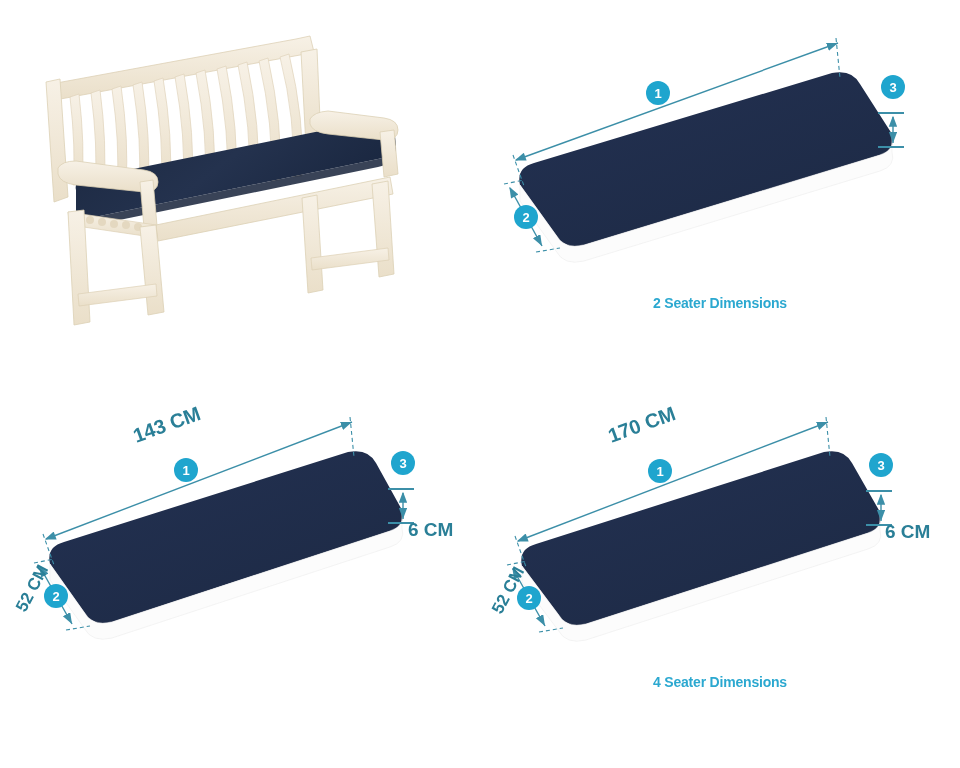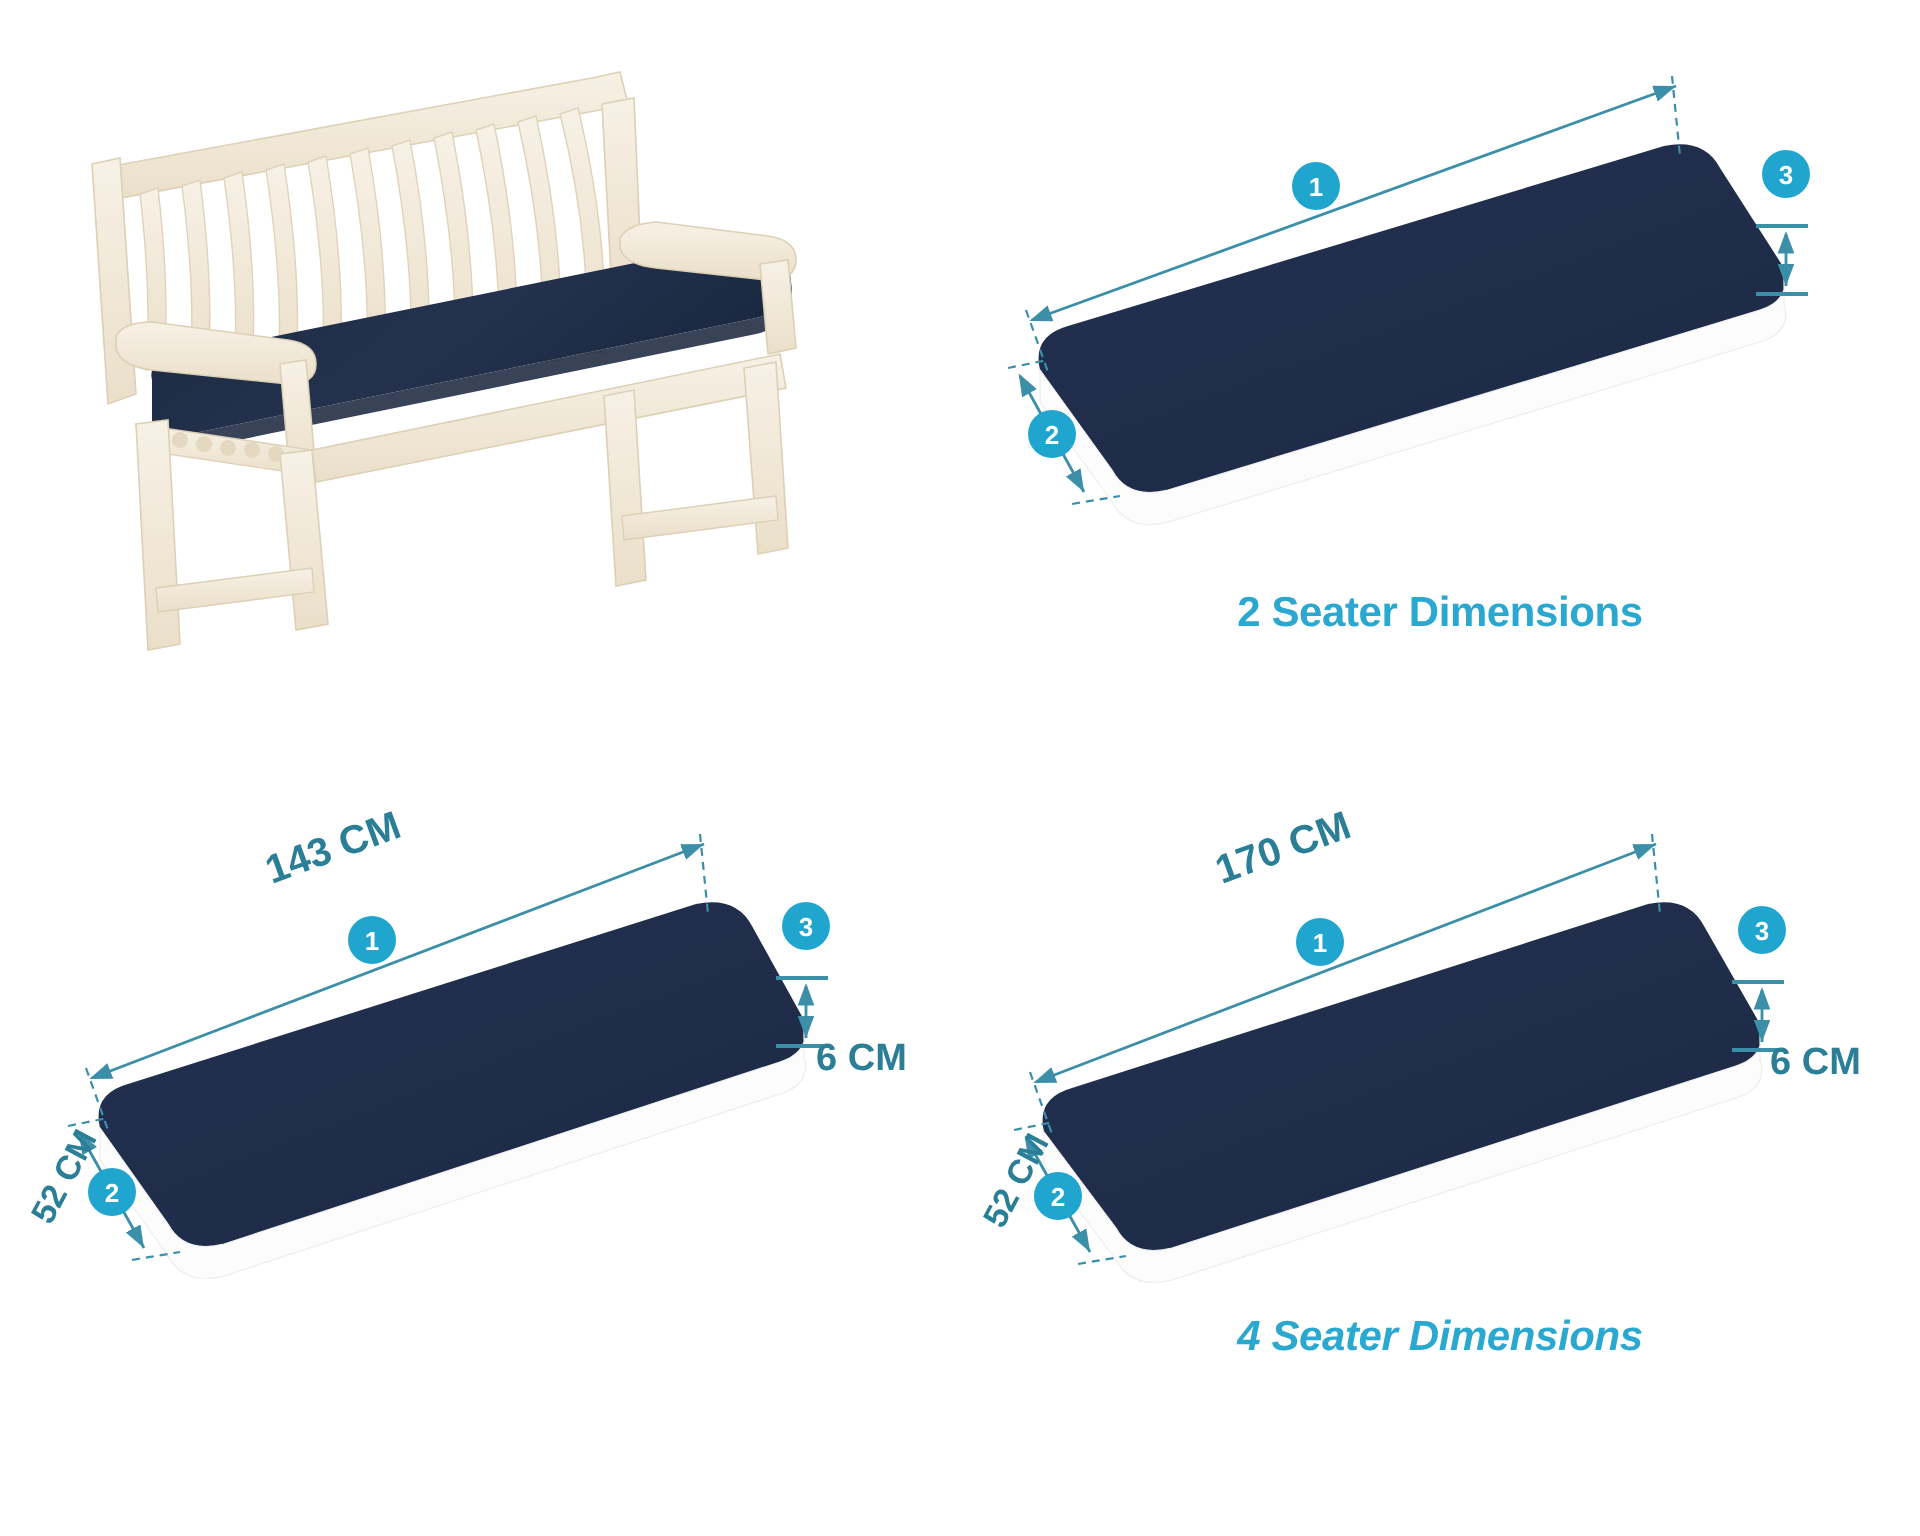--- a/index.html
+++ b/index.html
@@ -20,21 +20,21 @@
   #bench-svg{position:absolute;left:18px;top:22px;}
 
   
   .diagram-svg{position:absolute;left:0;top:0;}
 
   .panel-title{
     position:absolute;
     width:100%;
     text-align:center;
     font-weight:bold;
-    font-size:21px;
+    font-size:14px;
     color:#2BA8D0;
     letter-spacing:-0.2px;
     white-space:nowrap;
   }
 
   
   .dim-label{
     position:absolute;
     font-weight:bold;
     color:#2A7F97;
@@ -275,16 +275,16 @@
         <line x1="386" y1="107" x2="412" y2="107" stroke-width="2"></line>
         <line x1="386" y1="141" x2="412" y2="141" stroke-width="2"></line>
       </g>
       <circle cx="401" cy="81" r="12" fill="#1FA5CE"></circle>
       <text class="badge-num" x="401" y="86" text-anchor="middle">3</text>
     </svg>
 
     <span class="dim-label" style="left:125px;top:42px;font-size:20px;transform:rotate(-20deg);">170 CM</span>
     <span class="dim-label" style="left:8px;top:224px;font-size:17px;transform:rotate(-62deg);">52 CM</span>
     <span class="dim-label" style="left:405px;top:137px;font-size:19px;">6 CM</span>
-    <div class="panel-title" style="top:273px;left:0;font-style:italic;">4 Seater Dimensions</div>
+    <div class="panel-title" style="top:290px;left:0;">4 Seater Dimensions</div>
   </div>
 
 </div>
 
 </body></html>

